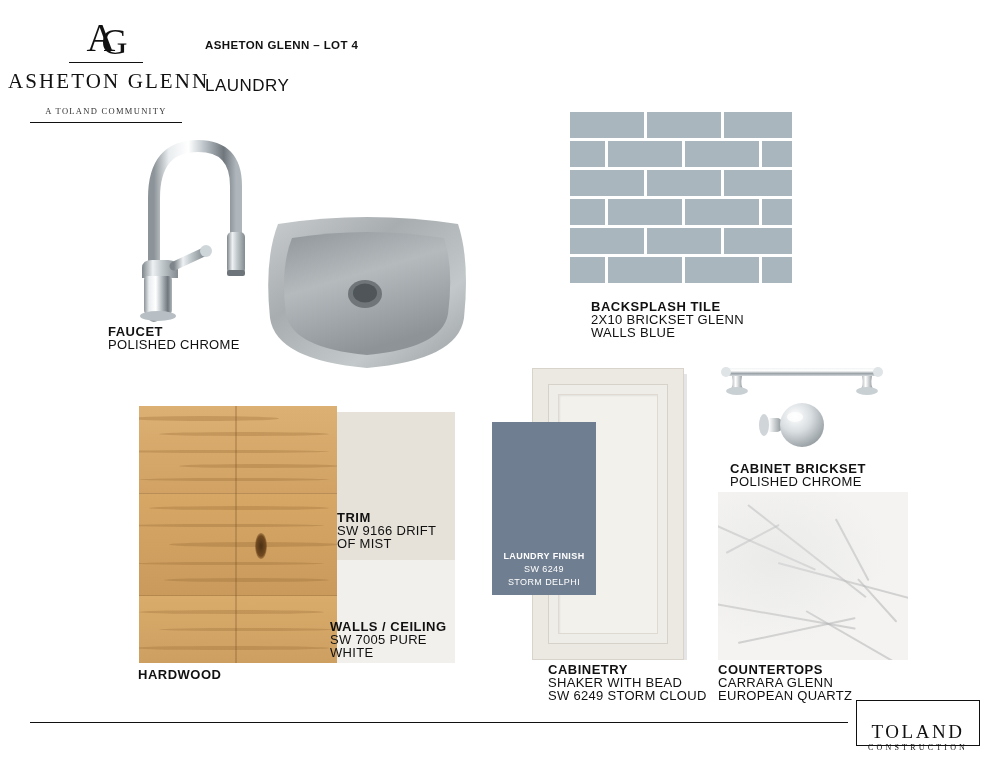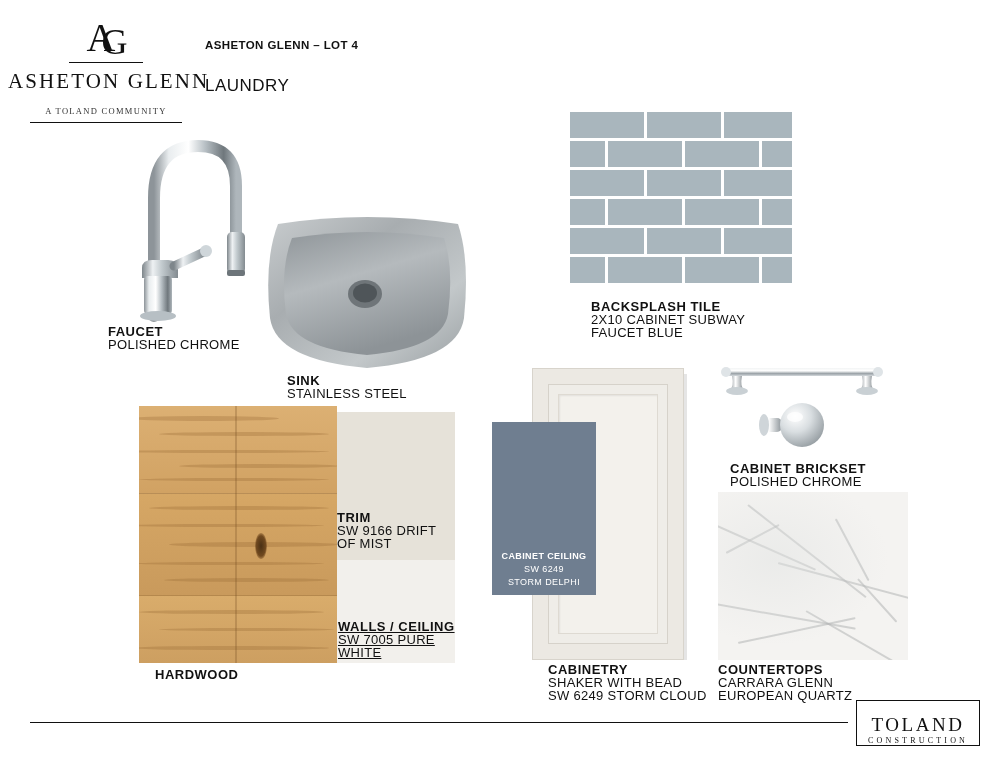--- a/index.html
+++ b/index.html
@@ -276,21 +276,21 @@
   }
   .toland {
     position: absolute;
     left: 856px;
     top: 700px;
     width: 124px;
     height: 46px;
     border: 1px solid #111;
     text-align: center;
     box-sizing: border-box;
-    padding-top: 13px;
+    padding-top: 20px;
   }
   .toland-name {
     font-family: "Liberation Serif", serif;
     font-size: 19px;
     letter-spacing: 2.5px;
     color: #111;
     line-height: 21px;
   }
   .toland-sub {
     font-family: "Liberation Serif", serif;
@@ -369,24 +369,20 @@
           <stop offset="45%" stop-color="#b5babd"></stop>
           <stop offset="100%" stop-color="#8d9397"></stop>
         </linearGradient>
       </defs>
       <path d="M26 16 Q115 2 206 16 Q218 52 212 110 Q206 152 115 160 Q24 152 18 110 Q12 52 26 16 Z" fill="url(#steelOuter)"></path>
       <path d="M40 30 Q115 18 192 30 Q202 60 196 106 Q190 140 115 147 Q40 140 34 106 Q28 60 40 30 Z" fill="url(#steelBasin)"></path>
       <ellipse cx="113" cy="86" rx="17" ry="14" fill="#6f7579"></ellipse>
       <ellipse cx="113" cy="85" rx="12" ry="9.5" fill="#4f5559"></ellipse>
     </svg>
   </div>
-  <div class="caption" style="left:287px; top:374px; width:160px;">
-    <div class="lbl">SINK</div>
-    <div>STAINLESS STEEL</div>
-  </div>
 
   <div class="tile-panel">
 
     <div class="tile" style="left:0px;   top:0px;   width:74px; height:26px;"></div>
     <div class="tile" style="left:77px;  top:0px;   width:74px; height:26px;"></div>
     <div class="tile" style="left:154px; top:0px;   width:68px; height:26px;"></div>
 
     <div class="tile" style="left:0px;   top:29px;  width:35px; height:26px;"></div>
     <div class="tile" style="left:38px;  top:29px;  width:74px; height:26px;"></div>
     <div class="tile" style="left:115px; top:29px;  width:74px; height:26px;"></div>
@@ -405,22 +401,22 @@
     <div class="tile" style="left:77px;  top:116px; width:74px; height:26px;"></div>
     <div class="tile" style="left:154px; top:116px; width:68px; height:26px;"></div>
 
     <div class="tile" style="left:0px;   top:145px; width:35px; height:26px;"></div>
     <div class="tile" style="left:38px;  top:145px; width:74px; height:26px;"></div>
     <div class="tile" style="left:115px; top:145px; width:74px; height:26px;"></div>
     <div class="tile" style="left:192px; top:145px; width:30px; height:26px;"></div>
   </div>
   <div class="caption" style="left:591px; top:300px; width:180px;">
     <div class="lbl">BACKSPLASH TILE</div>
-    <div>2X10 CABINET SUBWAY</div>
-    <div>FAUCET BLUE</div>
+    <div>2X10 BRICKSET GLENN</div>
+    <div>WALLS BLUE</div>
   </div>
 
   <div class="hardwood">
     <div class="plank" style="top:0px;   height:88px;  background:linear-gradient(180deg,#dcb073,#d1a263);"></div>
     <div class="plank" style="top:88px;  height:102px; background:linear-gradient(180deg,#d6a765,#c99a5c);"></div>
     <div class="plank" style="top:190px; height:67px;  background:linear-gradient(180deg,#d9ac6b,#cd9f61); border-bottom:none;"></div>
 
     <div class="grain" style="left:-10px; top:10px;  width:150px; height:5px;"></div>
     <div class="grain" style="left:20px;  top:26px;  width:170px; height:4px;"></div>
     <div class="grain" style="left:-20px; top:44px;  width:210px; height:3px;"></div>
@@ -431,51 +427,51 @@
     <div class="grain" style="left:30px;  top:136px; width:170px; height:5px;"></div>
     <div class="grain" style="left:-5px;  top:156px; width:190px; height:3px;"></div>
     <div class="grain" style="left:25px;  top:172px; width:165px; height:4px;"></div>
     <div class="grain" style="left:0px;   top:204px; width:185px; height:4px;"></div>
     <div class="grain" style="left:20px;  top:222px; width:175px; height:3px;"></div>
     <div class="grain" style="left:-10px; top:240px; width:200px; height:4px;"></div>
     <div class="knot" style="left:116px; top:127px;"></div>
 
     <div style="position:absolute; left:96px; top:0; width:2px; height:100%; background:rgba(120,80,35,0.28);"></div>
   </div>
-  <div class="caption" style="left:155px; top:668px; width:260px;">
+  <div class="caption" style="left:138px; top:668px; width:260px;">
     <div class="lbl">HARDWOOD</div>
   </div>
 
   <div class="chip chip-trim"></div>
   <div class="caption" style="left:337px; top:511px; width:118px;">
     <div class="lbl">TRIM</div>
     <div>SW 9166 DRIFT OF MIST</div>
   </div>
 
   <div class="chip chip-walls"></div>
-  <div class="caption" style="left:338px; top:620px; width:132px;text-decoration:underline;">
+  <div class="caption" style="left:330px; top:620px; width:132px;">
     <div class="lbl">WALLS / CEILING</div>
     <div>SW 7005 PURE WHITE</div>
   </div>
 
   <div class="cabinet">
     <div class="cab-inner">
       <div class="cab-panel"></div>
     </div>
     <div class="cab-shadow"></div>
   </div>
   <div class="caption" style="left:548px; top:663px; width:182px;">
     <div class="lbl">CABINETRY</div>
     <div>SHAKER WITH BEAD</div>
     <div>SW 6249 STORM CLOUD</div>
   </div>
 
   <div class="chip chip-cabfinish"></div>
   <div class="caption-on-chip" style="left:492px; top:550px; width:104px; color:#ffffff;">
-    <div style="font-weight:bold;">CABINET CEILING</div>
+    <div style="font-weight:bold;">LAUNDRY FINISH</div>
     <div>SW 6249</div>
     <div>STORM DELPHI</div>
   </div>
 
   <div class="hw-pull">
     <svg width="180" height="42" viewBox="0 0 180 42">
       <defs>
         <linearGradient id="hwbar" x1="0" y1="0" x2="0" y2="1">
           <stop offset="0%" stop-color="#f2f4f5"></stop>
           <stop offset="35%" stop-color="#ffffff"></stop>

